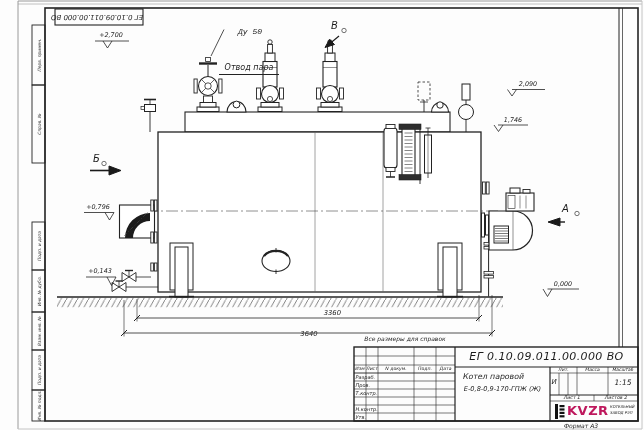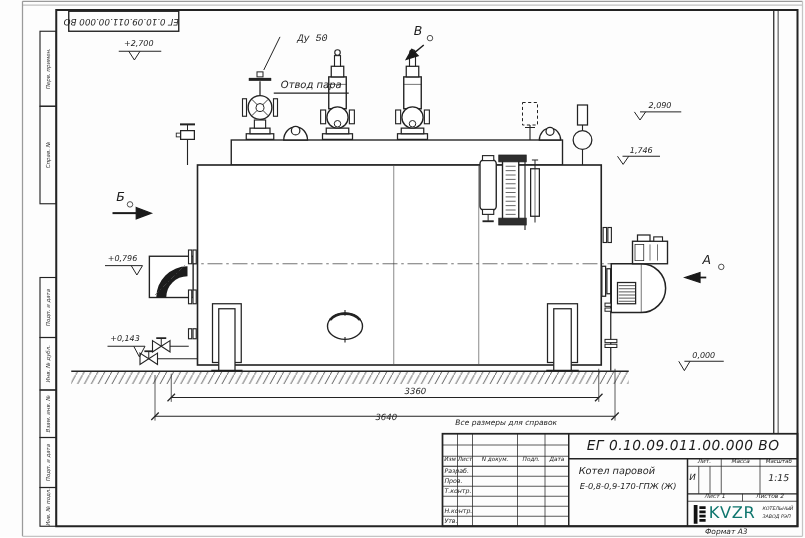--- a/index.html
+++ b/index.html
@@ -4,21 +4,21 @@
 <style>
   html,body{margin:0;padding:0;background:#ffffff;}
   #sheet{position:relative;width:644px;height:430px;background:#fdfdfd;
          font-family:"DejaVu Sans",sans-serif;overflow:hidden;}
   #lineart{position:absolute;left:0;top:0;}
   .t{position:absolute;font-style:italic;color:#1c1c1c;line-height:1;white-space:nowrap;}
   .c{text-align:center;}
   .vt{position:absolute;transform-origin:0 0;transform:rotate(-90deg);
       font-style:italic;color:#333;text-align:center;line-height:12px;
       font-size:4.4px;white-space:nowrap;}
-  .logo{position:absolute;font-weight:400;color:#0f766e;letter-spacing:.5px;
+  .logo{position:absolute;font-weight:700;color:#be185d;letter-spacing:.5px;
         font-style:normal;line-height:1;white-space:nowrap;}
 </style>
 </head>
 <body>
 
 <div id="sheet">
 
 <svg id="lineart" width="644" height="430" viewBox="0 0 644 430">
   <defs>
     <pattern id="hatch" patternUnits="userSpaceOnUse" width="5.5" height="10">

